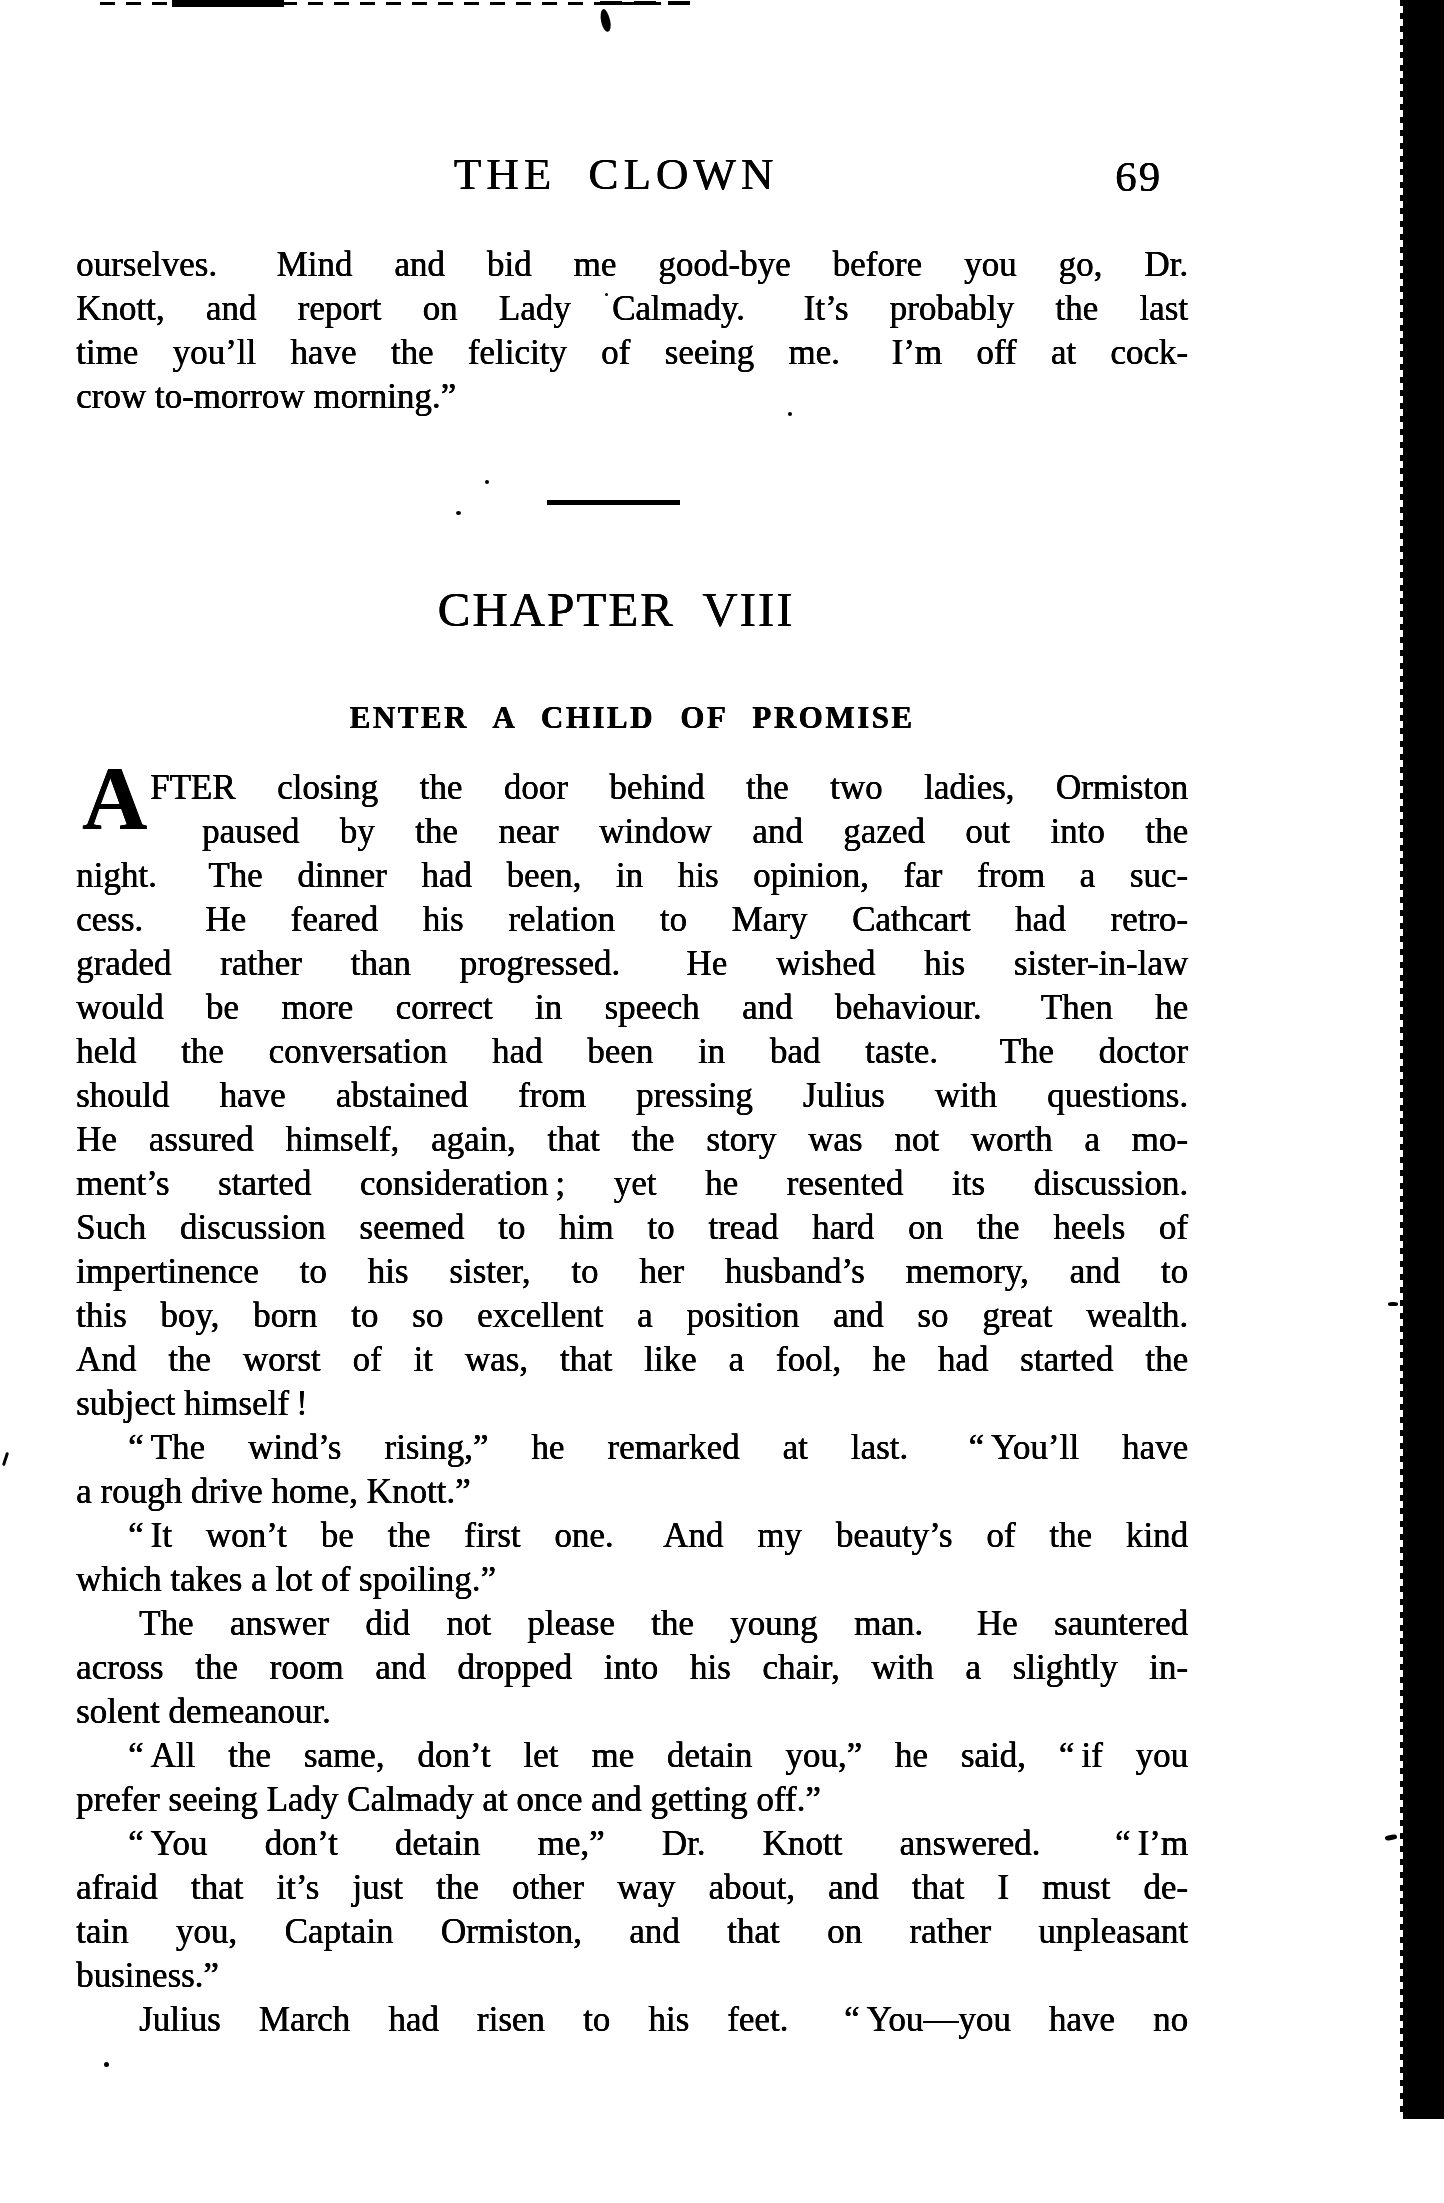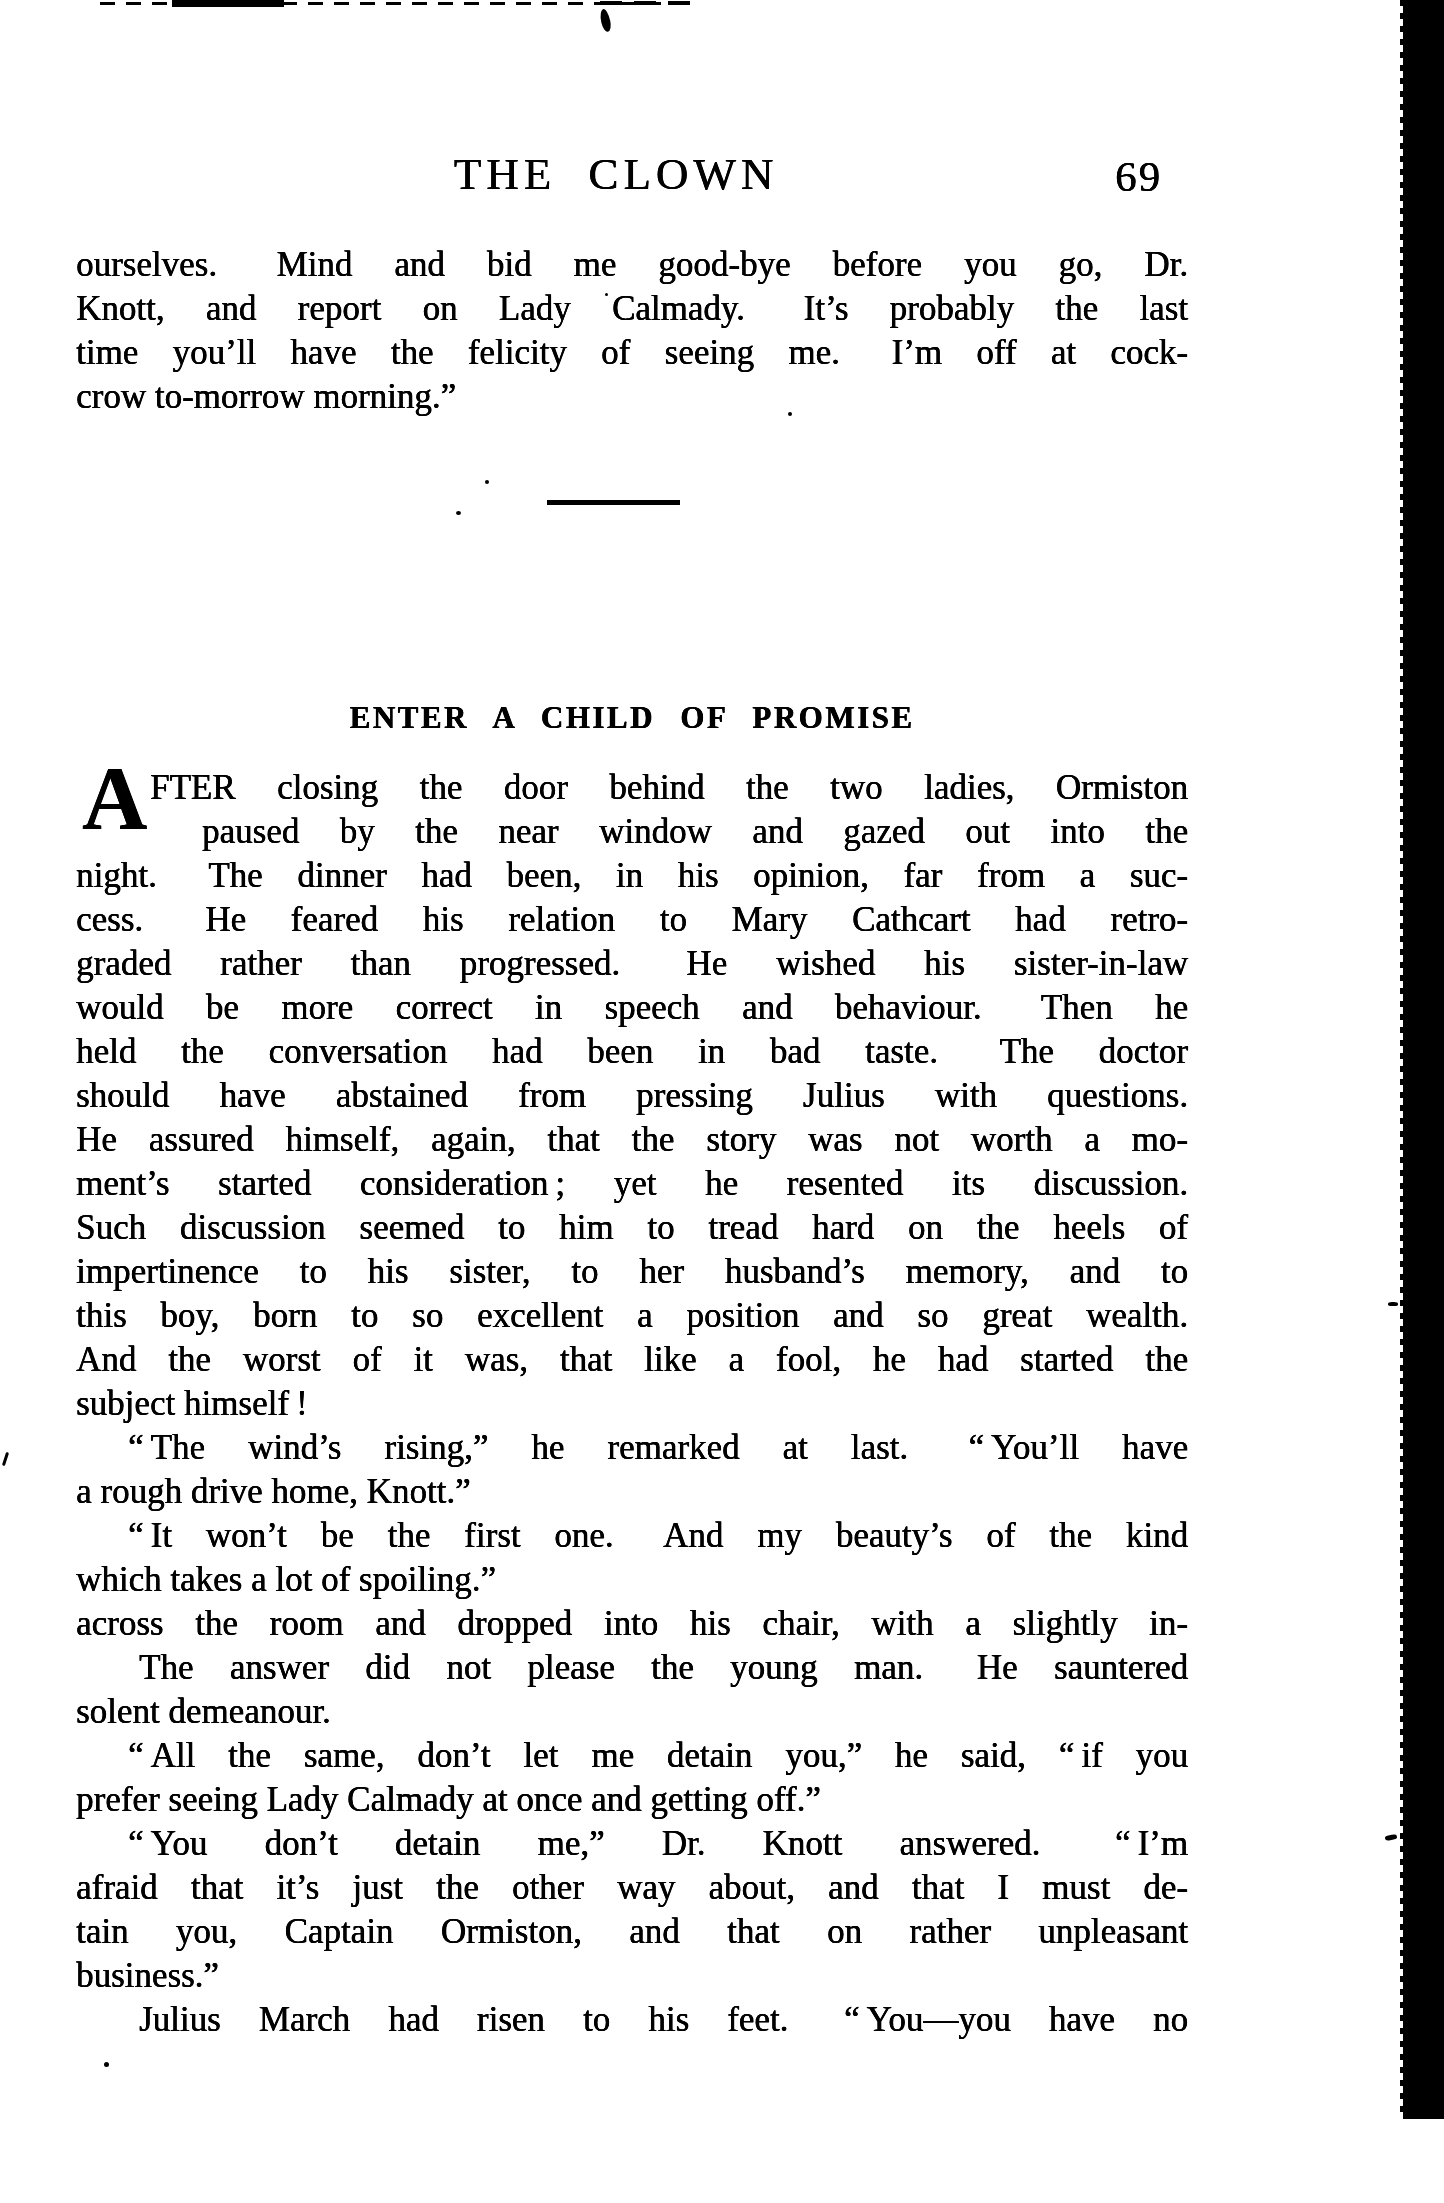--- a/index.html
+++ b/index.html
@@ -107,20 +107,21 @@
 
   <div class="text-block intro-block" id="intro-block">
       <div class="line">ourselves.  Mind and bid me good-bye before you go, Dr.</div>
       <div class="line">Knott, and report on Lady Calmady.  It’s probably the last</div>
       <div class="line">time you’ll have the felicity of seeing me.  I’m off at cock-</div>
       <div class="line last">crow to-morrow morning.”</div>
     </div>
 
   <div class="divider"></div>
 
+  <h1 class="chapter-heading">CHAPTER VIII</h1>
   <h2 class="chapter-subheading">ENTER A CHILD OF PROMISE</h2>
 
   <div class="text-block main-block" id="main-block">
     <span class="drop-cap">A</span>
   <div class="line ind-drop1">FTER closing the door behind the two ladies, Ormiston</div>
       <div class="line ind-drop2">paused by the near window and gazed out into the</div>
       <div class="line">night.  The dinner had been, in his opinion, far from a suc-</div>
       <div class="line">cess.  He feared his relation to Mary Cathcart had retro-</div>
       <div class="line">graded rather than progressed.  He wished his sister-in-law</div>
       <div class="line">would be more correct in speech and behaviour.  Then he</div>
@@ -130,22 +131,22 @@
       <div class="line">ment’s started consideration ; yet he resented its discussion.</div>
       <div class="line">Such discussion seemed to him to tread hard on the heels of</div>
       <div class="line">impertinence to his sister, to her husband’s memory, and to</div>
       <div class="line">this boy, born to so excellent a position and so great wealth.</div>
       <div class="line">And the worst of it was, that like a fool, he had started the</div>
       <div class="line last">subject himself !</div>
       <div class="line ind-para">“ The wind’s rising,” he remarked at last.  “ You’ll have</div>
       <div class="line last">a rough drive home, Knott.”</div>
       <div class="line ind-para">“ It won’t be the first one.  And my beauty’s of the kind</div>
       <div class="line last">which takes a lot of spoiling.”</div>
+      <div class="line ind-para-wide">The answer did not please the young man.  He sauntered</div>
       <div class="line">across the room and dropped into his chair, with a slightly in-</div>
-      <div class="line ind-para-wide">The answer did not please the young man.  He sauntered</div>
       <div class="line last">solent demeanour.</div>
       <div class="line ind-para">“ All the same, don’t let me detain you,” he said, “ if you</div>
       <div class="line last">prefer seeing Lady Calmady at once and getting off.”</div>
       <div class="line ind-para">“ You don’t detain me,” Dr. Knott answered.  “ I’m</div>
       <div class="line">afraid that it’s just the other way about, and that I must de-</div>
       <div class="line">tain you, Captain Ormiston, and that on rather unpleasant</div>
       <div class="line last">business.”</div>
       <div class="line ind-para-wide">Julius March had risen to his feet.  “ You—you have no</div>
     </div>
 

